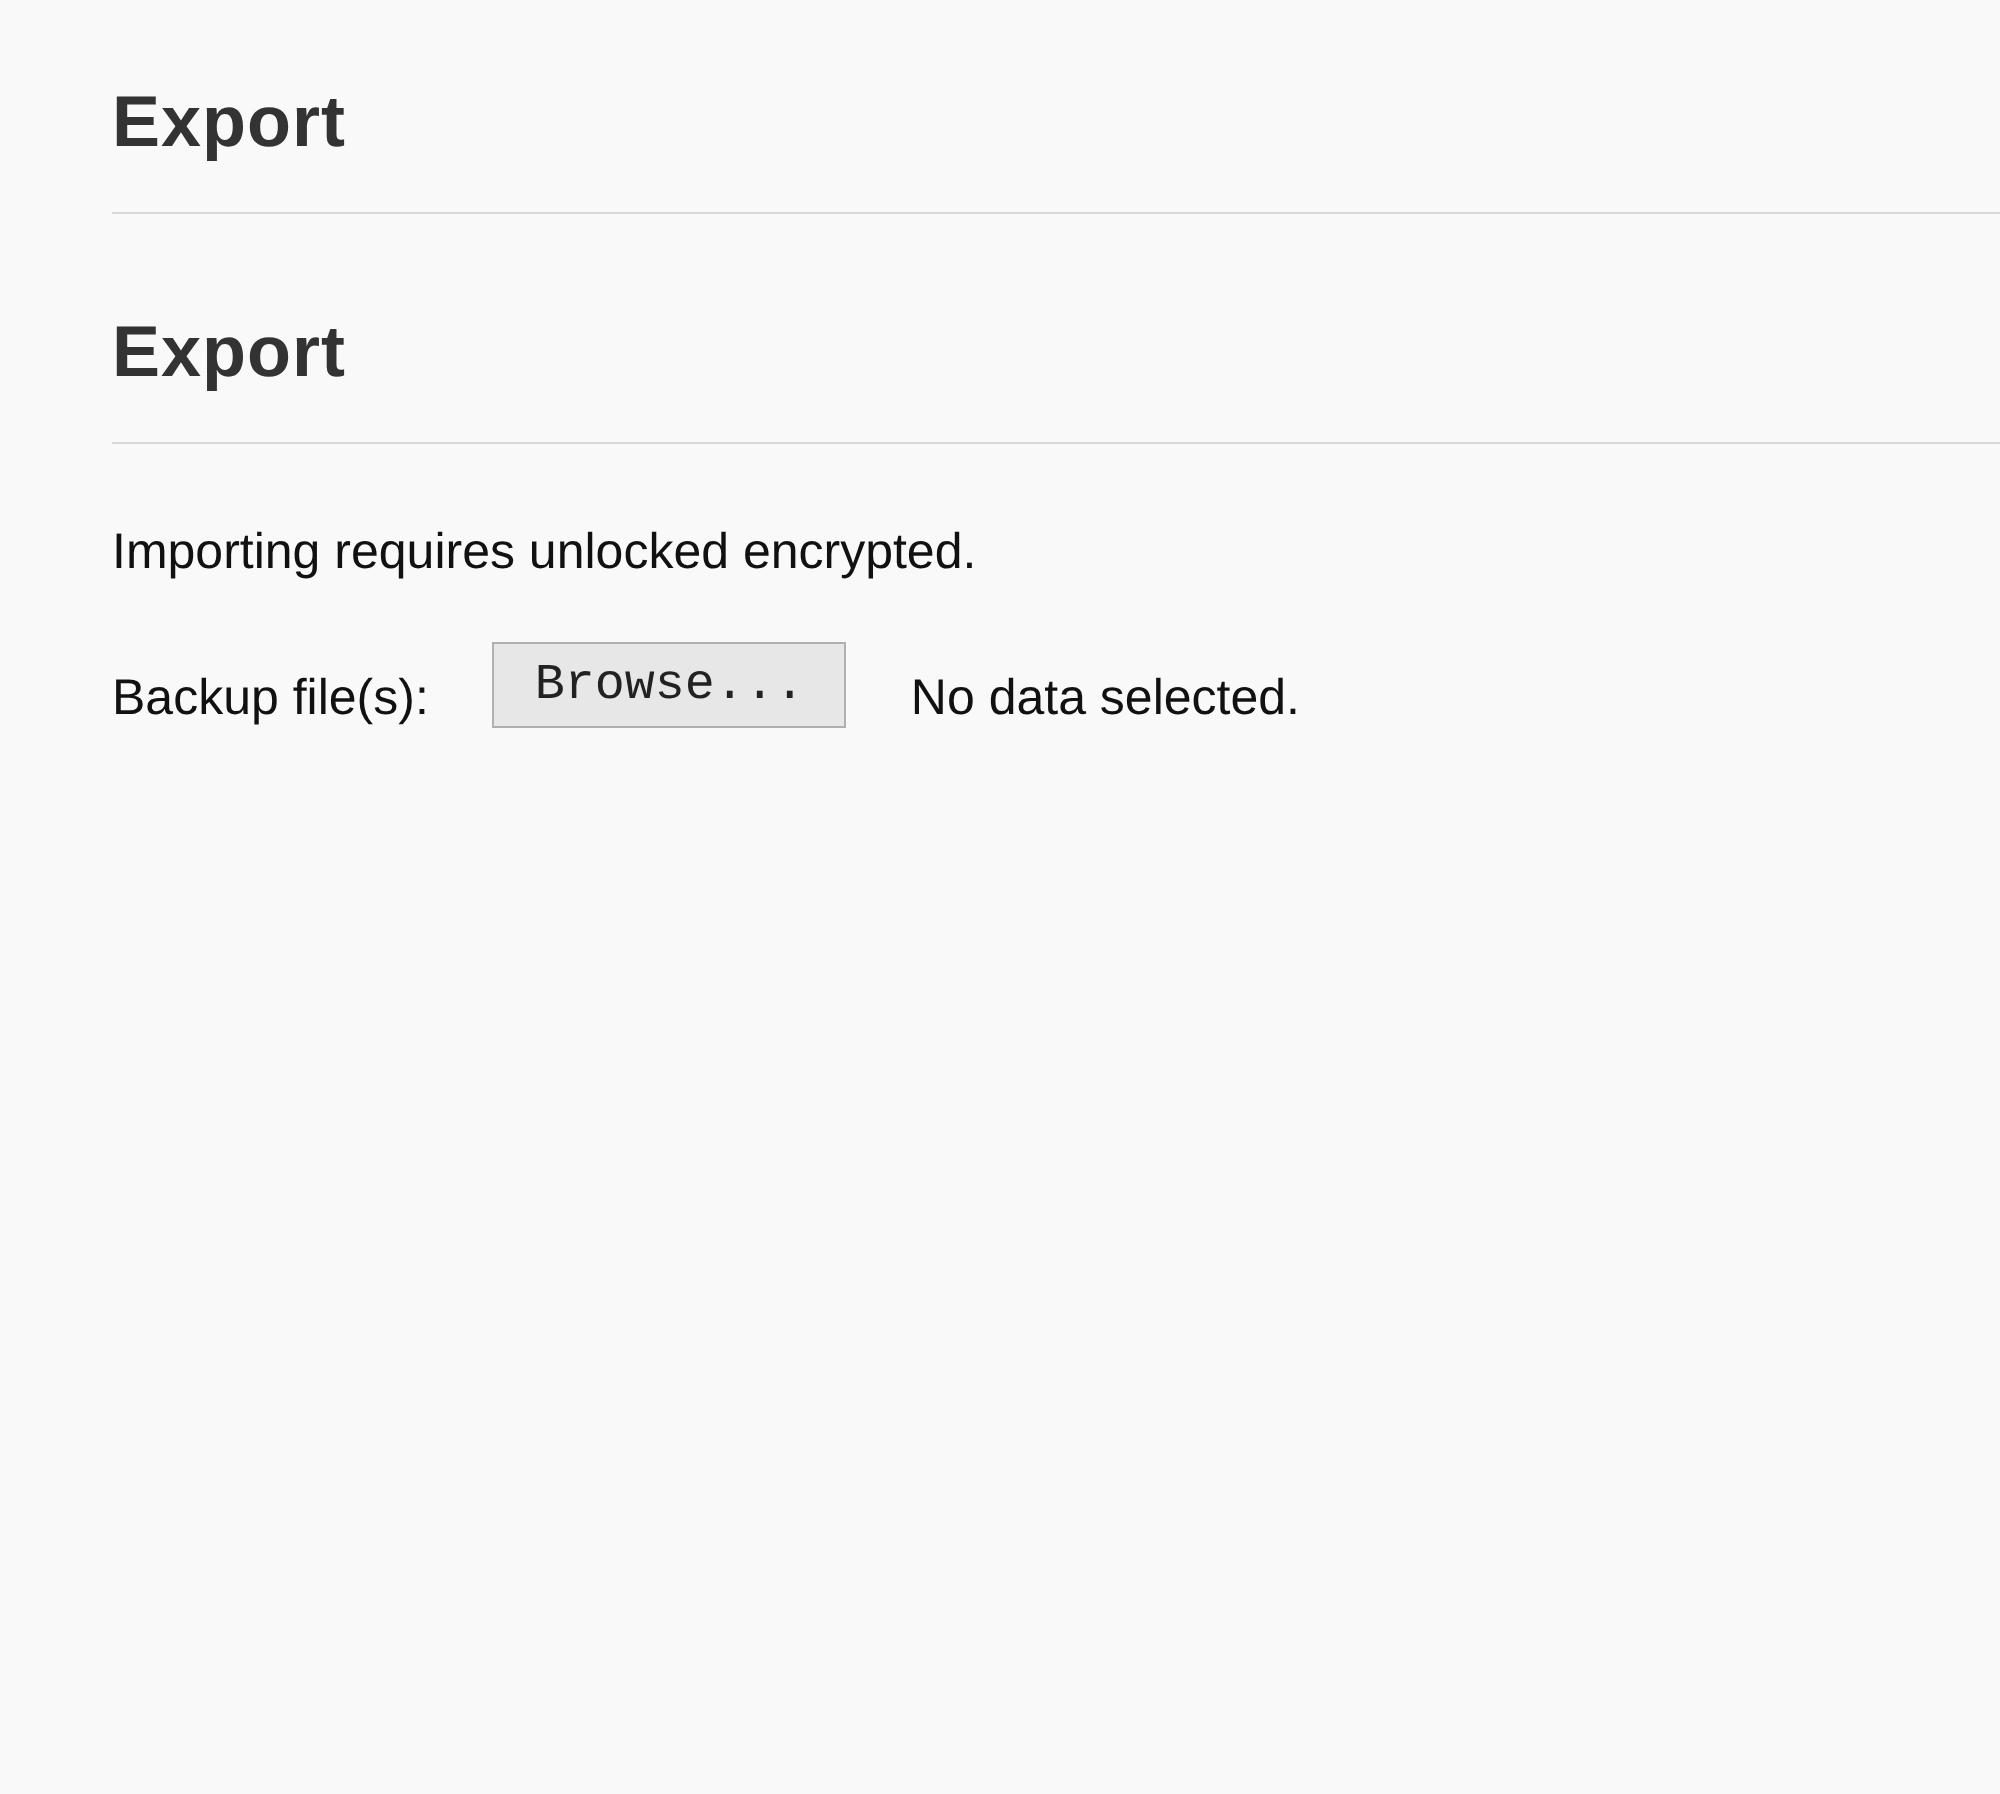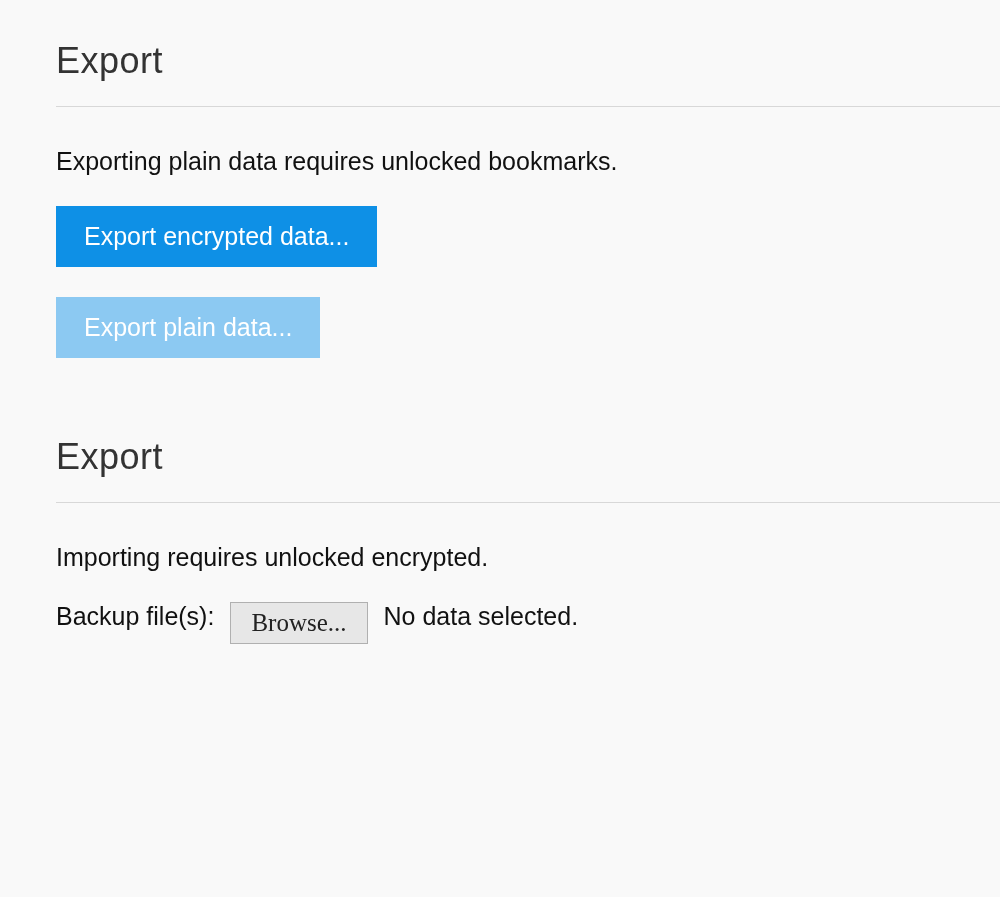--- a/index.html
+++ b/index.html
@@ -13,21 +13,21 @@
       width: 1000px;
       height: 897px;
       padding: 0;
       color: #000;
     }
     .container {
       padding: 40px 56px 0 56px;
     }
     .section-heading {
       font-size: 36px;
-      font-weight: 400;
+      font-weight: 700;
       color: #333;
       margin-bottom: 24px;
       letter-spacing: 0.5px;
     }
     .divider {
       border: none;
       border-top: 1px solid #d8d8d8;
       margin: 0 -56px 0 0;
     }
     .section-body {
@@ -57,60 +57,49 @@
     .btn-disabled {
       background: #8cc9f2;
       color: #fff;
       cursor: default;
     }
     .import-section {
       margin-top: 48px;
     }
     .file-row {
       display: flex;
-      align-items: flex-start;
-      gap: 16px;
+      align-items: flex-end;
+      gap: 32px;
       font-size: 25px;
     }
     .file-label {
       color: #111;
       font-weight: 400;
     }
     .browse-btn {
-      font-family: Liberation Serif, serif;
+      font-family: Liberation Mono, monospace;
       font-size: 25px;
       background: #e7e7e7;
       border: 1px solid #b0b0b0;
       padding: 6px 20px;
       cursor: pointer;
       color: #222;
     }
     .file-status {
       color: #111;
     }
   </style>
 </head>
 <body>
 
 <div class="container">
 
   <h1 class="section-heading">Export</h1>
   <hr class="divider">
 
-  <div class="section-body">
-    <p class="desc-text">Exporting plain data requires unlocked bookmarks.</p>
-
-    <div>
-      <button class="btn btn-primary">Export encrypted data...</button>
-    </div>
-
-    <div>
-      <button class="btn btn-disabled">Export plain data...</button>
-    </div>
-  </div>
 
   <div class="import-section">
     <h1 class="section-heading">Export</h1>
     <hr class="divider">
 
     <div class="section-body">
       <p class="desc-text">Importing requires unlocked encrypted.</p>
 
       <div class="file-row">
         <span class="file-label">Backup file(s):</span>

